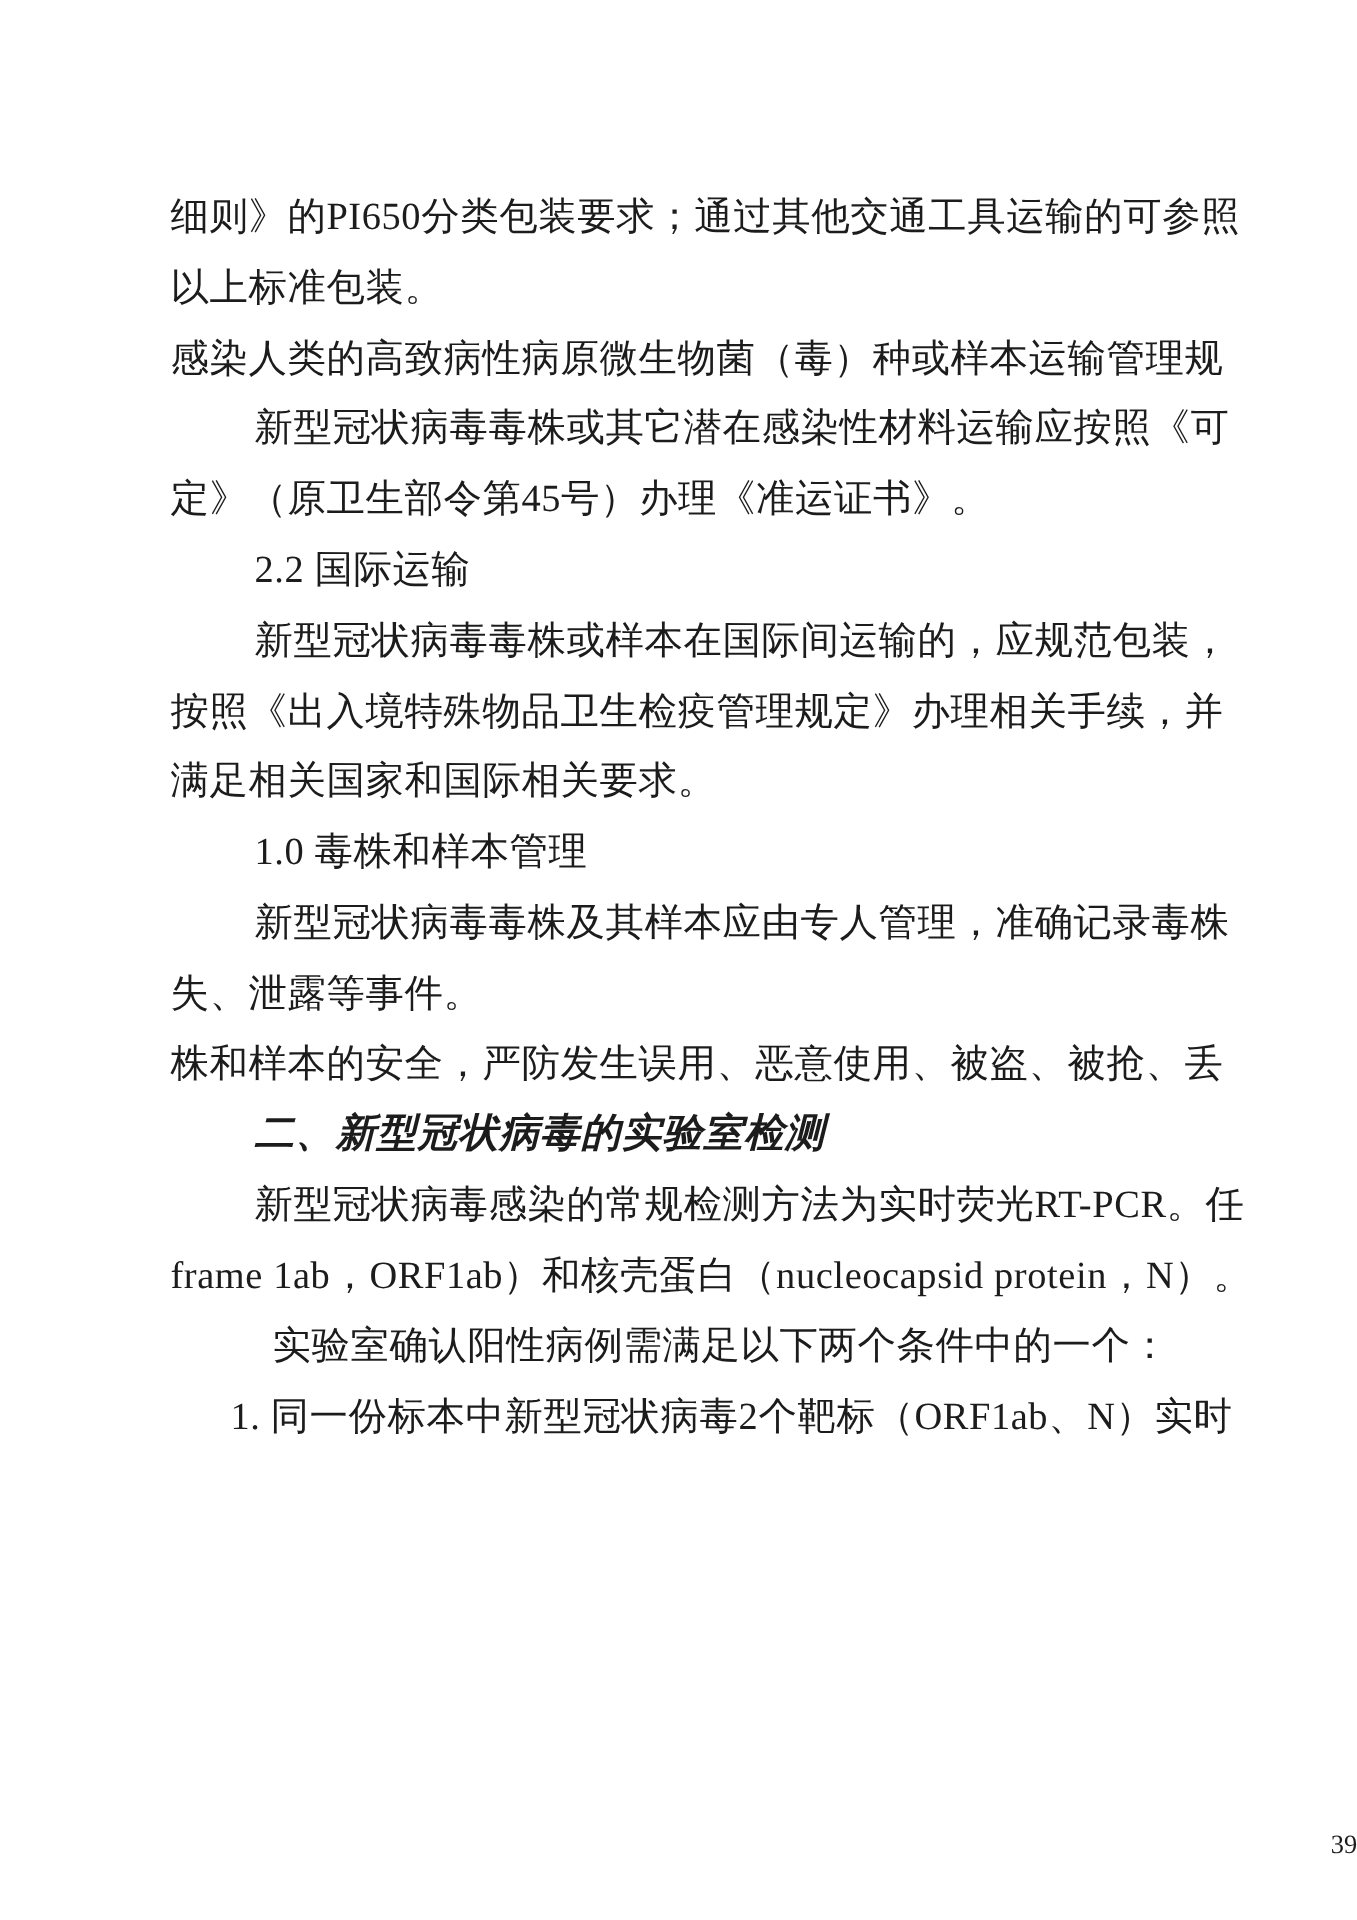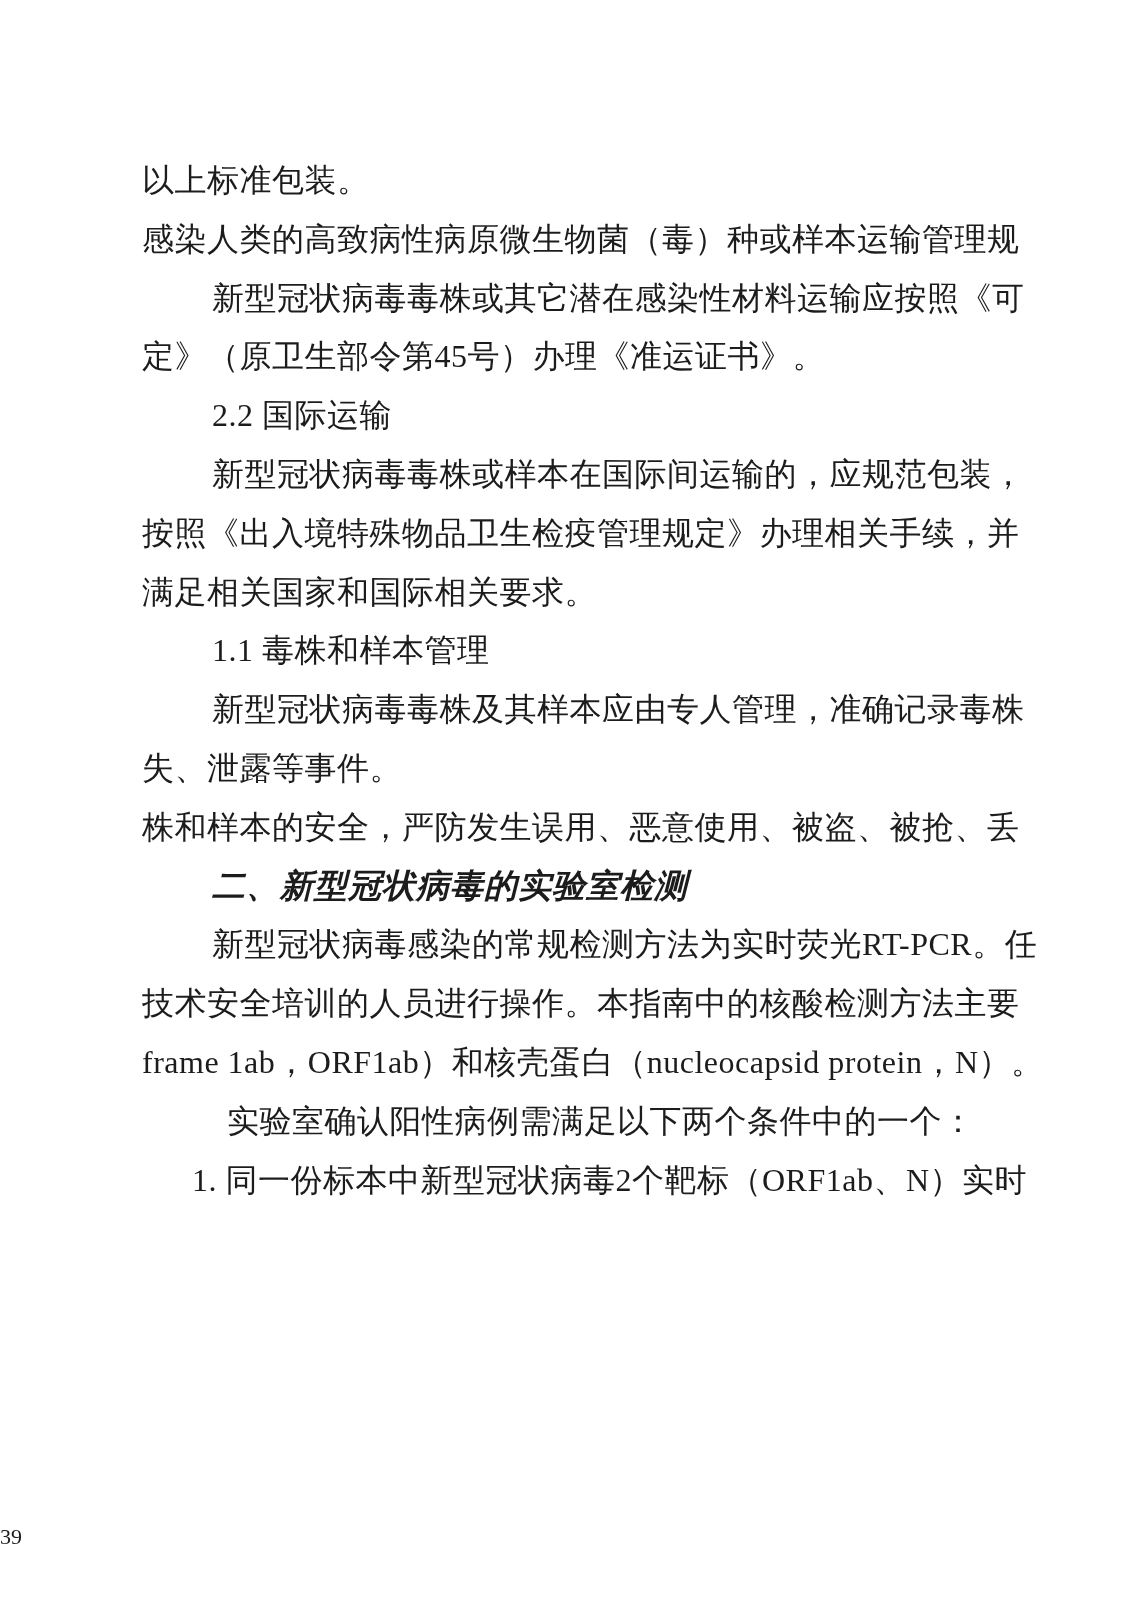--- a/index.html
+++ b/index.html
@@ -41,44 +41,44 @@
     font-style: italic;
   }
   .indent-para      { padding-left: 70px; }
   .indent-para-wide { padding-left: 85px; }
   .indent-item      { padding-left: 50px; }
   .page-number {
     position: absolute;
     top: 1524px;
     left: 0;
     width: 100%;
-    text-align: left;
+    text-align: right;
     font-size: 22px;
     font-family: "Liberation Serif", serif;
     color: #1c1c1c;
   }
 </style>
 </head>
 <body>
 
 <div class="page">
   <div class="content" id="doc-content">
+      <div class="line justify">细则》的PI650分类包装要求；通过其他交通工具运输的可参照</div>
       <div class="line">以上标准包装。</div>
       <div class="line justify">感染人类的高致病性病原微生物菌（毒）种或样本运输管理规</div>
       <div class="line justify indent-para">新型冠状病毒毒株或其它潜在感染性材料运输应按照《可</div>
       <div class="line">定》（原卫生部令第45号）办理《准运证书》。</div>
       <div class="line indent-para">2.2 国际运输</div>
       <div class="line justify indent-para">新型冠状病毒毒株或样本在国际间运输的，应规范包装，</div>
       <div class="line justify">按照《出入境特殊物品卫生检疫管理规定》办理相关手续，并</div>
       <div class="line">满足相关国家和国际相关要求。</div>
-      <div class="line indent-para">1.1 毒株和样本管理</div>
+      <div class="line indent-para">1.0 毒株和样本管理</div>
       <div class="line justify indent-para">新型冠状病毒毒株及其样本应由专人管理，准确记录毒株</div>
       <div class="line">失、泄露等事件。</div>
       <div class="line justify">株和样本的安全，严防发生误用、恶意使用、被盗、被抢、丢</div>
       <div class="line heading indent-para">二、新型冠状病毒的实验室检测</div>
       <div class="line justify indent-para">新型冠状病毒感染的常规检测方法为实时荧光RT-PCR。任</div>
-      <div class="line justify">技术安全培训的人员进行操作。本指南中的核酸检测方法主要</div>
       <div class="line justify">frame 1ab，ORF1ab）和核壳蛋白（nucleocapsid protein，N）。</div>
       <div class="line indent-para-wide">实验室确认阳性病例需满足以下两个条件中的一个：</div>
       <div class="line justify indent-item">1. 同一份标本中新型冠状病毒2个靶标（ORF1ab、N）实时</div>
     </div>
   <div class="page-number">39</div>
 </div>
 
 </body></html>

